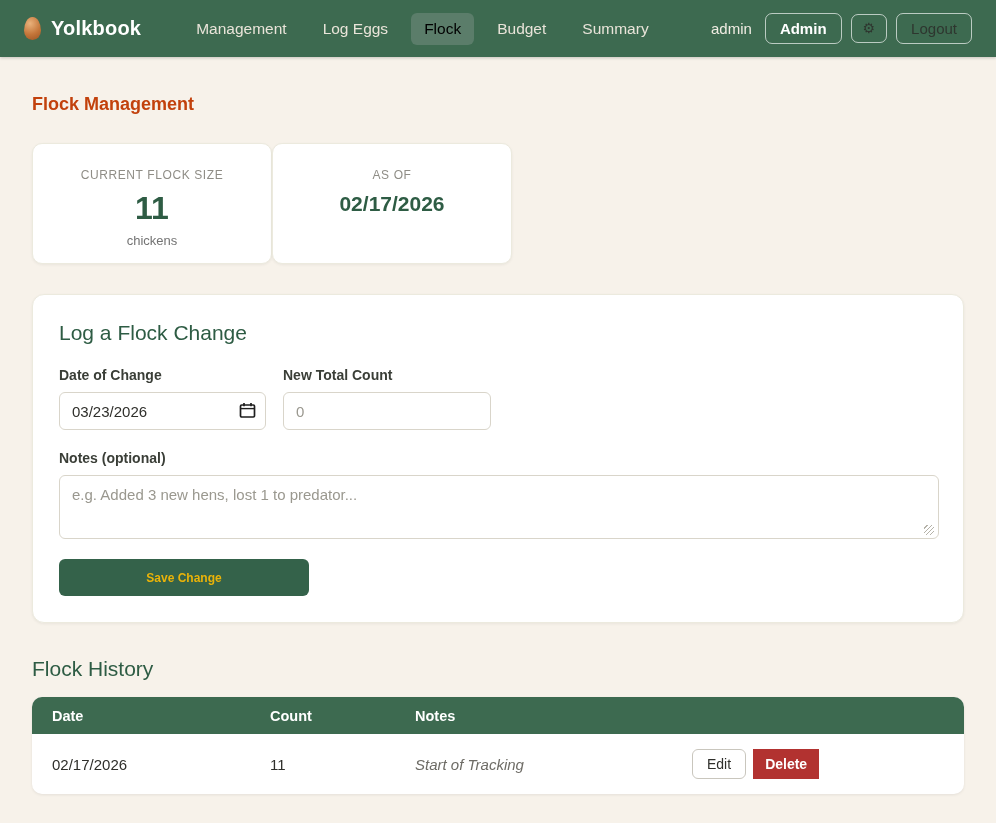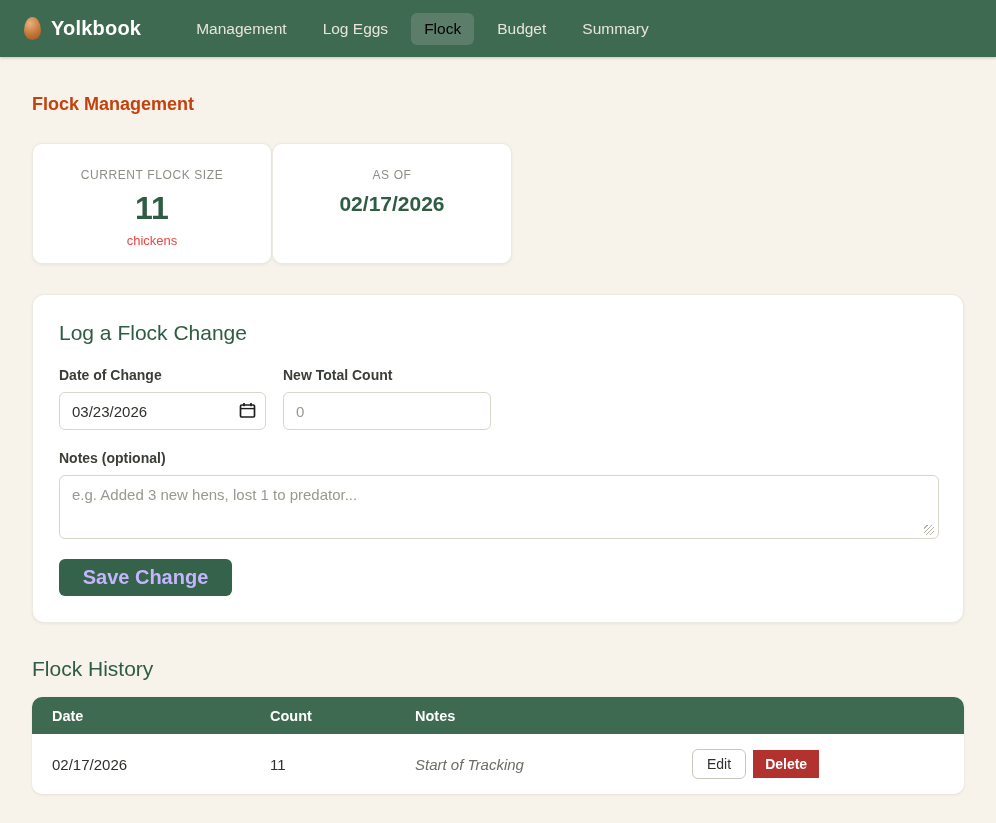--- a/index.html
+++ b/index.html
@@ -44,21 +44,21 @@
     width: 240px; height: 121px; background: #ffffff; border: 1px solid #eceade;
     border-radius: 10px; box-shadow: 0 1px 3px rgba(0,0,0,0.06);
     text-align: center; padding-top: 24px;
   }
   .stat-label {
     font-size: 12px; color: #8f8d86; text-transform: uppercase;
     letter-spacing: .6px;
   }
   .stat-value { font-size: 32px; font-weight: 700; color: #2e5c44; margin-top: 8px; }
   .stat-value.date { font-size: 21px; margin-top: 10px; }
-  .stat-sub { font-size: 13px; color: #ef4444; margin-top: 6px; }
+  .stat-sub { font-size: 13px; color: #737373; margin-top: 6px; }
 
   
   .form-card {
     background: #ffffff; border: 1px solid #eceade; border-radius: 12px;
     box-shadow: 0 1px 3px rgba(0,0,0,0.06); padding: 26px; margin-bottom: 34px;
   }
   h2.section-title { font-size: 21px; font-weight: 400; color: #2e5c44; }
   .form-card h2 { margin-bottom: 22px; }
   .field-row { display: flex; gap: 17px; }
   .field label {
@@ -83,39 +83,39 @@
     width: 880px; height: 64px; border: 1px solid #d9d5ca; border-radius: 6px;
     padding: 10px 12px; font-size: 15px; color: #2f2f2b; resize: none;
     font-family: "Liberation Sans", sans-serif; outline: none; display: block;
   }
   .resize-grip {
     position: absolute; right: 3px; bottom: 4px; width: 10px; height: 10px;
     background: repeating-linear-gradient(135deg, transparent, transparent 2px, #b5b2a8 2px, #b5b2a8 3px);
     cursor: ns-resize;
   }
   .save-btn {
-    margin-top: 20px; width: 173px; height: 37px; background: #34624a; color: #c4b5fd;
-    border: none; border-radius: 6px; font-size: 20px; font-weight: 700; cursor: pointer;
+    margin-top: 20px; width: 250px; height: 37px; background: #34624a; color: #eab308;
+    border: none; border-radius: 6px; font-size: 12px; font-weight: 700; cursor: pointer;
     font-family: "Liberation Sans", sans-serif;
   }
 
   
   .history-title { margin-bottom: 16px; }
   .table-wrap {
     border-radius: 10px; overflow: hidden; box-shadow: 0 1px 3px rgba(0,0,0,0.08);
     background: #ffffff; margin-bottom: 28px;
   }
   table { width: 100%; border-collapse: collapse; }
   thead th {
     background: #3d6a50; color: #ffffff; font-size: 14.5px; font-weight: 700;
     text-align: left; padding: 10px 20px; height: 37px;
   }
   tbody td { padding: 15px 20px; font-size: 15px; color: #2f2f2b; vertical-align: middle; }
   td.notes-cell { font-style: italic; color: #6e6c66; }
-  .row-actions { display: flex; gap: 7px; align-items: center; }
+  .row-actions { display: flex; gap: 7px; }
   .edit-btn {
     background: #ffffff; border: 1px solid #c9c6bd; border-radius: 6px;
     padding: 6px 14px; font-size: 14px; color: #2f2f2b; cursor: pointer;
     font-family: "Liberation Sans", sans-serif;
   }
   .delete-btn {
     background: #b23230; border: none; border-radius: 0;
     padding: 6px 12px; font-size: 14px; font-weight: 700; color: #ffffff; cursor: pointer;
     font-family: "Liberation Sans", sans-serif;
   }
@@ -128,20 +128,26 @@
     <span class="egg"></span>
     <span class="brand-name">Yolkbook</span>
   </div>
   <nav class="nav-links">
     <div class="nav-item">Management</div>
     <div class="nav-item">Log Eggs</div>
     <div class="nav-item active">Flock</div>
     <div class="nav-item">Budget</div>
     <div class="nav-item">Summary</div>
   </nav>
+  <div class="nav-right">
+    <span class="nav-user">admin</span>
+    <button class="nav-btn admin">Admin</button>
+    <button class="nav-btn gear"><span>⚙</span></button>
+    <button class="nav-btn logout">Logout</button>
+  </div>
 </header>
 
 <main class="container">
   <h1 class="page-title">Flock Management</h1>
 
   <div class="stats-row">
     <div class="stat-card">
       <div class="stat-label">Current Flock Size</div>
       <div class="stat-value">11</div>
       <div class="stat-sub">chickens</div>

